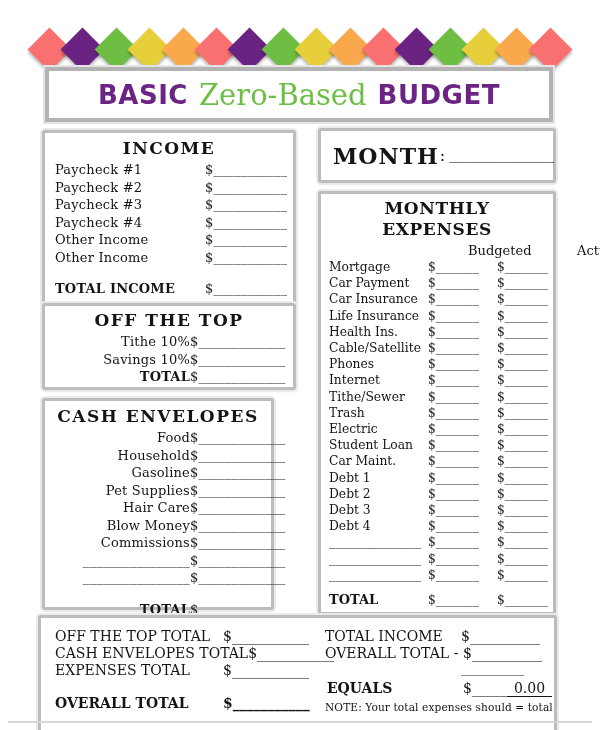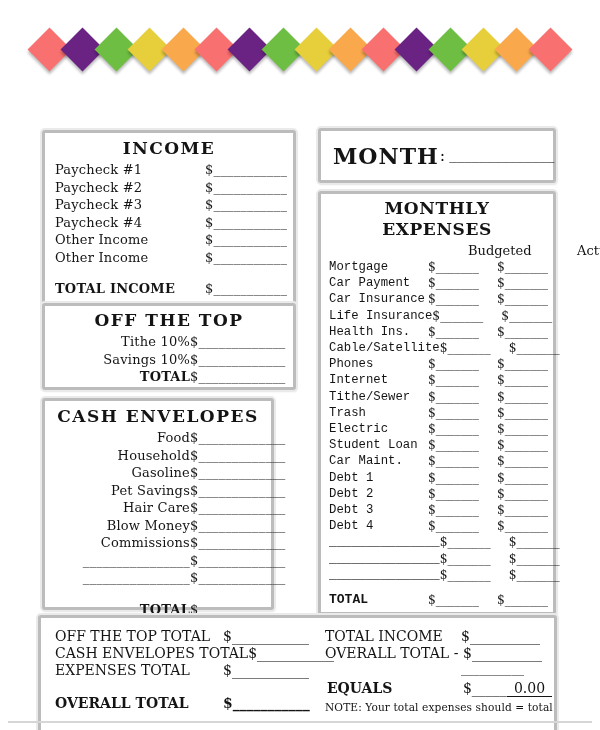--- a/index.html
+++ b/index.html
@@ -53,21 +53,21 @@
   
   .month-lbl { font-size:22px; font-weight:700; letter-spacing:1px; }
   .month-colon { font-size:16px; margin:0 4px 0 1px; }
   .month-blank { font-size:15px; letter-spacing:0; transform:translateY(-2px); }
   
   .xhead { display:flex; font-size:13px; line-height:17px;gap:40px; }
   .xhead .sp { flex:0 0 99px; }
   .colh-b { flex:0 0 69px; white-space:nowrap; }
   .colh-a { flex:0 0 48px; white-space:nowrap; }
   .xrow { display:flex; line-height:16.2px; font-size:12.3px; }
-  .xrow .lbl { flex:0 0 99px; white-space:nowrap;font-family:Liberation Mono, monospace; }
+  .xrow .lbl { flex:0 0 99px; white-space:nowrap; }
   .amt2-b { flex:0 0 69px; white-space:nowrap; }
   .amt2-a { flex:0 0 48px; white-space:nowrap; }
   
   .sum-left  { position:absolute; left:14px; top:10px; width:268px; }
   .sum-right { position:absolute; left:284px; top:10px; width:229px; overflow:hidden; }
   .srow { display:flex; line-height:17px; font-size:14px; }
   .sum-left  .lbl { flex:0 0 168px; white-space:nowrap; }
   .sum-right .lbl { flex:0 0 122px; white-space:nowrap; }
   .op { flex:0 0 14px; text-align:center; }
   .sum-divider { margin-left:136px; line-height:14px; font-size:12.6px; }
@@ -94,20 +94,25 @@
       <span class="diamond" style="background-color: rgb(231, 207, 60);"></span>
       <span class="diamond" style="background-color: rgb(249, 168, 76);"></span>
       <span class="diamond" style="background-color: rgb(249, 112, 112);"></span>
       <span class="diamond" style="background-color: rgb(106, 35, 131);"></span>
       <span class="diamond" style="background-color: rgb(110, 190, 68);"></span>
       <span class="diamond" style="background-color: rgb(231, 207, 60);"></span>
       <span class="diamond" style="background-color: rgb(249, 168, 76);"></span>
       <span class="diamond" style="background-color: rgb(249, 112, 112);"></span>
     </div>
 
+  <div class="title-box">
+    <span class="t-bold">BASIC</span>
+    <span class="t-script">Zero-Based</span>
+    <span class="t-bold">BUDGET</span>
+  </div>
 
   <section class="box" id="income">
     <div class="sec-h">INCOME</div>
     <div class="row">
       <span class="lbl">Paycheck #1</span>
       <span class="amt">$___________</span>
     </div>
     <div class="row">
       <span class="lbl">Paycheck #2</span>
       <span class="amt">$___________</span>
@@ -159,21 +164,21 @@
     </div>
     <div class="row">
       <span class="lbl">Household</span>
       <span class="amt">$_____________</span>
     </div>
     <div class="row">
       <span class="lbl">Gasoline</span>
       <span class="amt">$_____________</span>
     </div>
     <div class="row">
-      <span class="lbl">Pet Savings</span>
+      <span class="lbl">Pet Supplies</span>
       <span class="amt">$_____________</span>
     </div>
     <div class="row">
       <span class="lbl">Hair Care</span>
       <span class="amt">$_____________</span>
     </div>
     <div class="row">
       <span class="lbl">Blow Money</span>
       <span class="amt">$_____________</span>
     </div>

